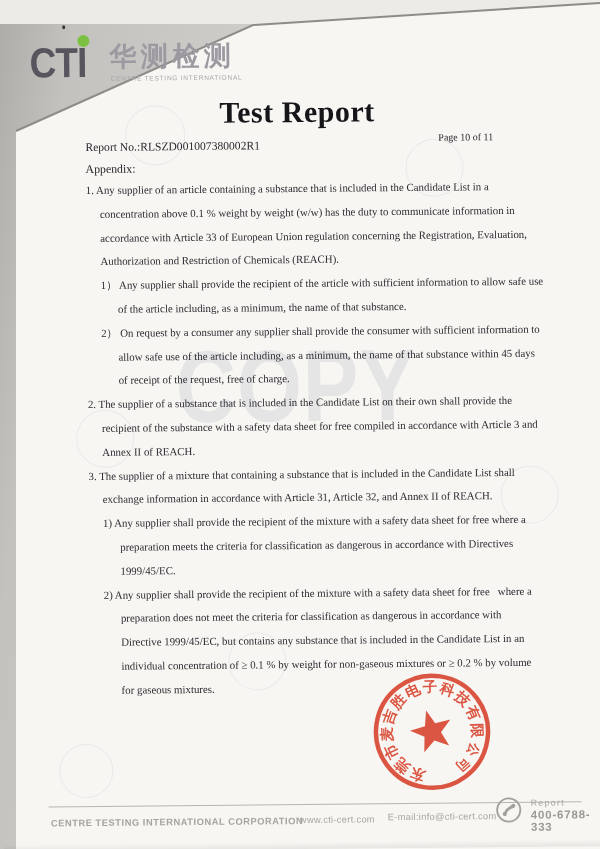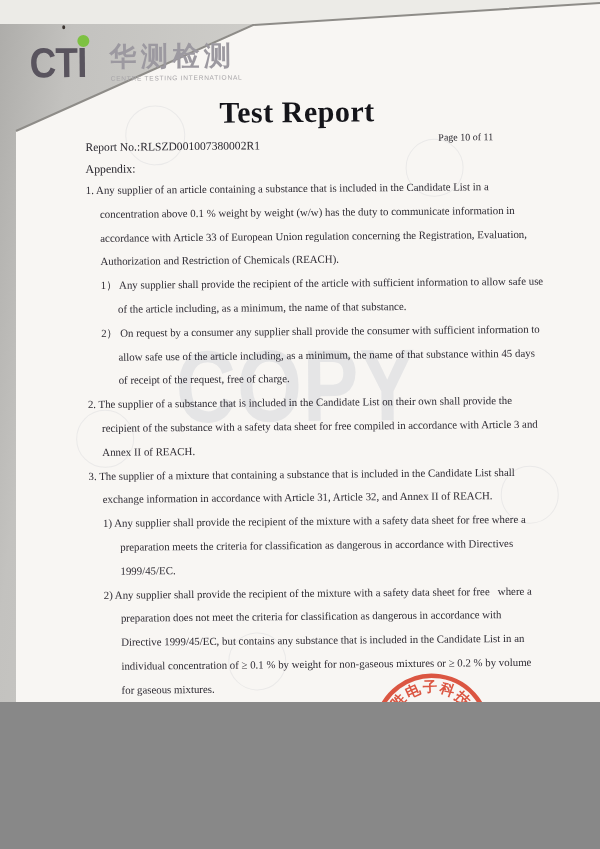--- a/index.html
+++ b/index.html
@@ -1,18 +1,18 @@
 <!DOCTYPE html>
 <html><head>
 <meta charset="utf-8">
 <title>Test Report Scan</title>
 <style>
   html,body { margin:0; padding:0; background:#888; }
   .scene {
-    position:relative; width:600px; height:702px; overflow:hidden;
+    position:relative; width:600px; height:849px; overflow:hidden;
     background:#eceae6;
     font-family:"Liberation Serif", serif;
   }
   svg.bg { position:absolute; left:0; top:0; }
 
   .content { position:absolute; left:0; top:0; width:600px; height:849px;
              transform:rotate(-0.55deg); transform-origin:300px 420px; }
 
   
   .logo { position:absolute; left:33px; top:40px; width:230px; height:46px; }
@@ -167,18 +167,18 @@
     <div class="f-line"></div>
     <div class="f-company">CENTRE TESTING INTERNATIONAL CORPORATION</div>
     <div class="f-web">www.cti-cert.com</div>
     <div class="f-email">E-mail:info@cti-cert.com</div>
     <svg class="hot-icon" width="28" height="28" viewBox="0 0 28 28">
       <circle cx="14" cy="14" r="11.6" fill="none" stroke="#a2a19e" stroke-width="1.8"></circle>
       <circle cx="10" cy="18" r="2.1" fill="#a2a19e"></circle>
       <circle cx="18.6" cy="9.8" r="2.1" fill="#a2a19e"></circle>
       <path d="M8.9 16.6 Q12.8 9.6 19.6 8.6 L19 12 Q14.2 12.4 11.4 18 Z" fill="#a2a19e"></path>
     </svg>
-    <div class="hot-label">European</div>
+    <div class="hot-label">Report</div>
     <div class="hot-num">400-6788-333</div>
 
     <div class="bottom-shade"></div>
   </div>
 </div>
 
 </body></html>

